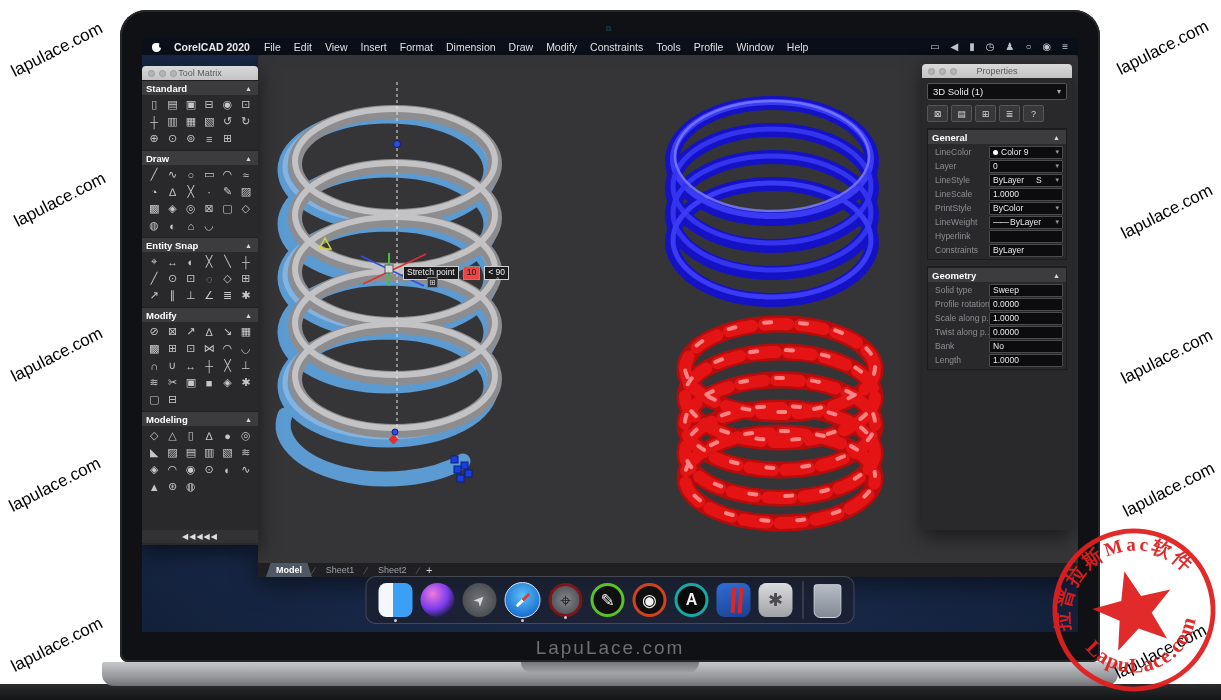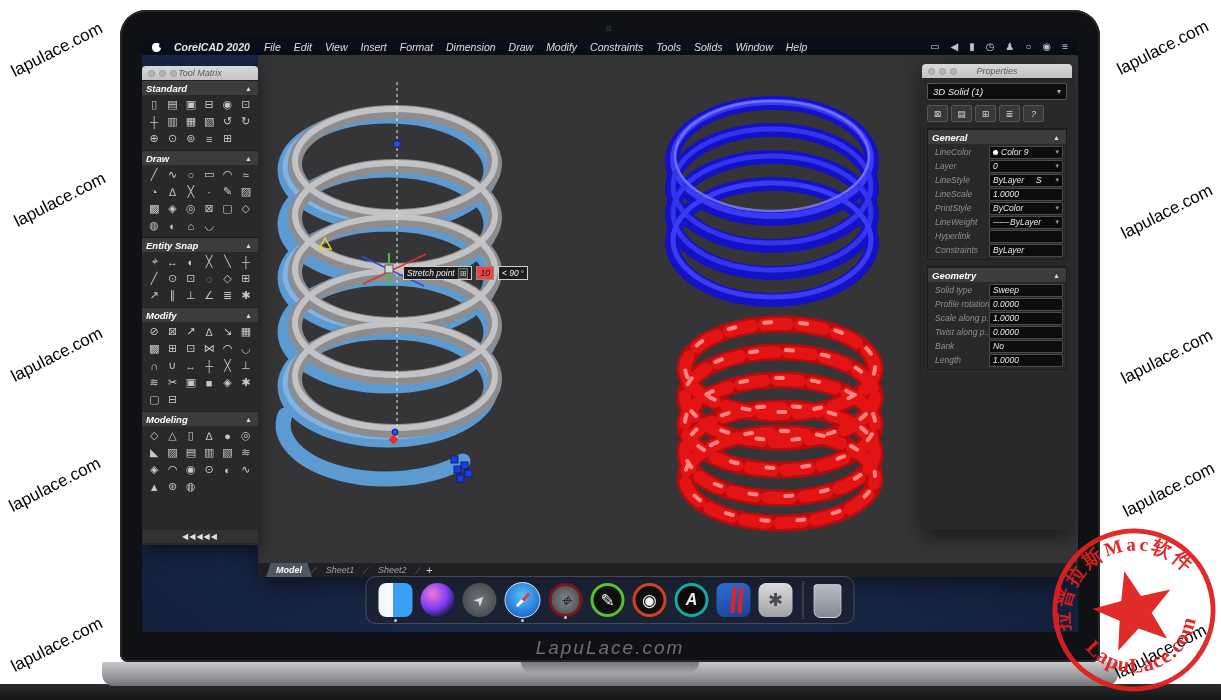--- a/index.html
+++ b/index.html
@@ -5,21 +5,21 @@
   html,body{margin:0;padding:0;}
   body{width:1221px;height:700px;background:#ffffff;position:relative;overflow:hidden;
        font-family:"Liberation Sans","DejaVu Sans",sans-serif;-webkit-font-smoothing:antialiased;}
 
   
   .wm{position:absolute;color:#000;font-size:17px;font-weight:500;white-space:nowrap;
       transform:translate(-50%,-50%) rotate(-27deg);z-index:40;}
 
   
   .laptop{position:absolute;left:120px;top:10px;width:980px;height:652px;background:#101114;
-          border-radius:26px 26px 8px 8px;box-shadow:inset 0 0 0 2px #26272a;z-index:5;font-style:italic;}
+          border-radius:26px 26px 8px 8px;box-shadow:inset 0 0 0 2px #26272a;z-index:5;}
   .camera{position:absolute;left:486px;top:16px;width:5px;height:5px;border-radius:50%;
           background:#0c2330;box-shadow:inset 0 0 1px #3f7f9f;}
   .bezel-brand{position:absolute;left:0;top:627px;width:100%;text-align:center;color:#6f6f72;
           font-size:19px;letter-spacing:2px;}
   .base{position:absolute;left:102px;top:662px;width:1016px;height:24px;z-index:6;
         background:linear-gradient(#c6c7c9,#95969a 65%,#707174);border-radius:2px 2px 12px 12px;}
   .notch{position:absolute;left:50%;top:0;transform:translateX(-50%);width:178px;height:11px;
         background:linear-gradient(#77787b,#a3a4a7);border-radius:0 0 80px 80px;}
   .desk{position:absolute;left:0;top:684px;width:1221px;height:16px;z-index:4;
         background:linear-gradient(#2b2c2e,#131416);}
@@ -92,21 +92,21 @@
               font-size:8.5px;height:11px;display:flex;align-items:center;padding:0 3px;
               white-space:nowrap;overflow:hidden;border-radius:1px;text-align:right;}
   .prop-value .caret{margin-left:auto;color:#9a9a9c;font-size:7px;flex:none;}
   .swatch{width:5px;height:5px;border-radius:50%;background:#fff;margin-right:3px;flex:none;}
   .pv-prefix{margin-right:2px;letter-spacing:-1px;}
   .pv-suffix{margin-left:auto;margin-right:2px;}
 
   
   .dyn-input{position:absolute;left:145px;top:196px;display:flex;gap:4px;align-items:center;z-index:3;}
   .dyn-box{background:#1d1d1f;border:1px solid #cfcfcf;color:#f0f0f0;font-size:8.5px;height:12px;
-           display:flex;align-items:center;padding:0 3px;}
+           display:flex;align-items:center;padding:0 3px;flex-direction:column;}
   .dyn-white{background:#ef4444;border:1px solid #8a8a8a;color:#111;}
   .dyn-ico{font-size:8px;margin-left:3px;color:#cfcfcf;background:#333;border:1px solid #777;padding:0 1px;}
 
   
   .dock{position:absolute;left:50%;bottom:8px;transform:translateX(-50%);display:flex;align-items:center;
         gap:8px;padding:4px 12px;background:rgba(28,32,46,.72);border:1px solid rgba(255,255,255,.18);
         border-radius:10px;z-index:10;}
   .dock-icon{width:34px;height:34px;border-radius:8px;position:relative;display:flex;
              align-items:center;justify-content:center;flex:none;}
   .dock-icon.running::after{content:"";position:absolute;bottom:-5px;left:50%;transform:translateX(-50%);
@@ -165,21 +165,21 @@
           <span class="menu-item">File</span>
           <span class="menu-item">Edit</span>
           <span class="menu-item">View</span>
           <span class="menu-item">Insert</span>
           <span class="menu-item">Format</span>
           <span class="menu-item">Dimension</span>
           <span class="menu-item">Draw</span>
           <span class="menu-item">Modify</span>
           <span class="menu-item">Constraints</span>
           <span class="menu-item">Tools</span>
-          <span class="menu-item">Solids</span>
+          <span class="menu-item">Profile</span>
           <span class="menu-item">Window</span>
           <span class="menu-item">Help</span>
         </span>
       <span class="menubar-right" id="status-icons">
           <span class="status-icon">▭</span>
           <span class="status-icon">◀</span>
           <span class="status-icon">▮</span>
           <span class="status-icon">◷</span>
           <span class="status-icon">♟</span>
           <span class="status-icon">○</span>

